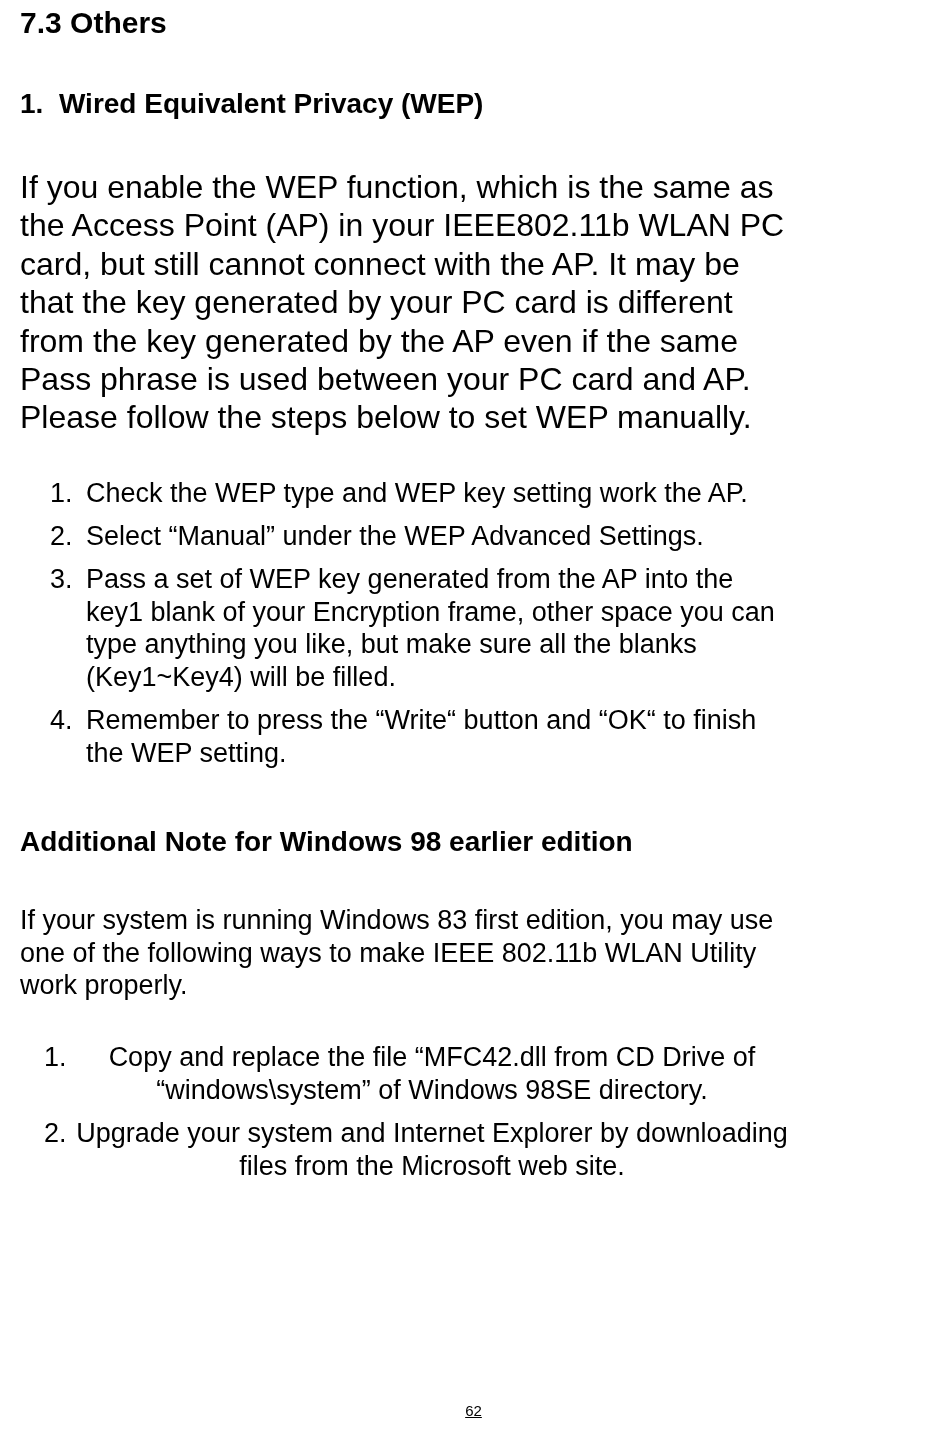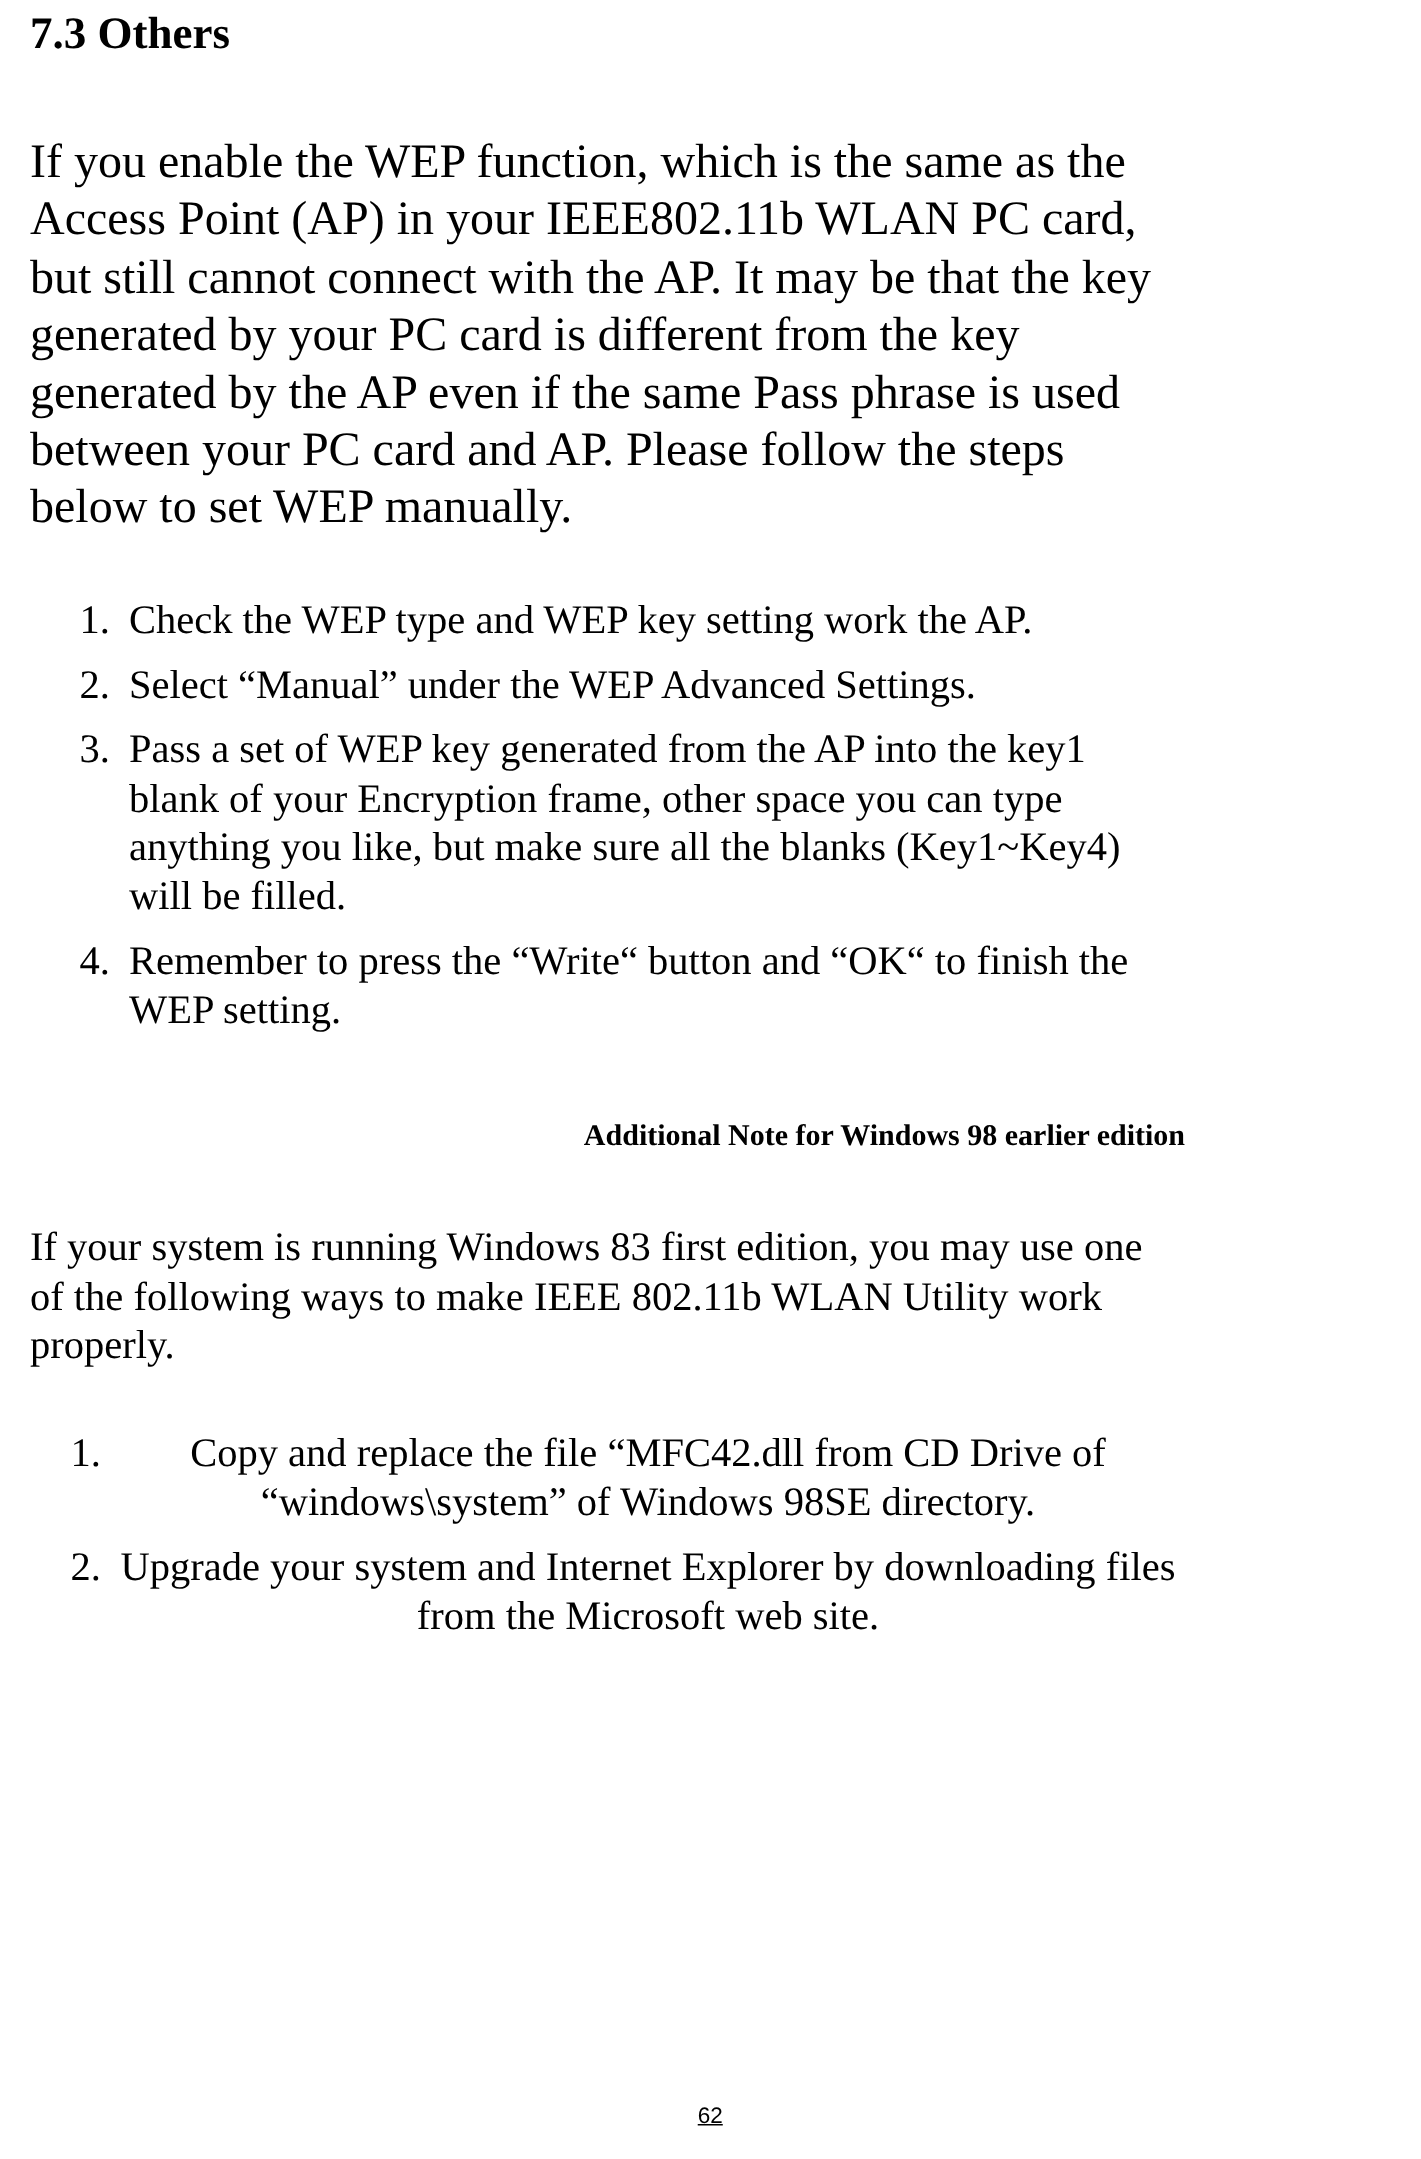--- a/index.html
+++ b/index.html
@@ -9,21 +9,20 @@
     font-family: Arial, Helvetica, sans-serif;
     color: #000;
     width: 947px;
     height: 1439px;
     position: relative;
   }
   .page {
     box-sizing: border-box;
     padding: 6px 0 0 20px;
     width: 790px;
-    font-family: Liberation Serif, serif;
   }
   .sec-title {
     font-weight: bold;
     font-size: 30px;
     margin: 0 0 48px 0;
   }
   .subhead {
     font-weight: bold;
     font-size: 28px;
     margin: 0 0 48px 0;
@@ -38,23 +37,22 @@
     padding-left: 60px;
     font-size: 27px;
   }
   ol.steps > li {
     padding-left: 6px;
     margin-bottom: 10px;
     line-height: 1.22;
   }
   .subhead2 {
     font-weight: bold;
-    font-size: 20px;
+    font-size: 28px;
     margin: 0 0 46px 0;
-    text-align: right;
   }
   .body-text2 {
     font-size: 27px;
     line-height: 1.2;
     margin: 0 0 40px 0;
   }
   ol.steps2 {
     margin: 0;
     padding-left: 54px;
     font-size: 27px;
@@ -79,20 +77,24 @@
 </head>
 <body>
 
 <div class="page">
 
   <div class="sec-title">
     <span>7.3</span>
     <span>Others</span>
   </div>
 
+  <div class="subhead">
+    <span>1.</span>
+    &nbsp;<span>Wired Equivalent Privacy (WEP)</span>
+  </div>
 
   <div class="body-text">If you enable the WEP function, which is the same as the Access Point (AP) in your IEEE802.11b WLAN PC card, but still cannot connect with the AP. It may be that the key generated by your PC card is different from the key generated by the AP even if the same Pass phrase is used between your PC card and AP. Please follow the steps below to set WEP manually.</div>
 
   <ol class="steps">
     <li>Check the WEP type and WEP key setting work the AP.</li>
     <li>Select “Manual” under the WEP Advanced Settings.</li>
     <li>Pass a set of WEP key generated from the AP into the key1 blank of your Encryption frame, other space you can type anything you like, but make sure all the blanks (Key1~Key4) will be filled.</li>
     <li>Remember to press the “Write“ button and “OK“ to finish the WEP setting.</li>
   </ol>
 

